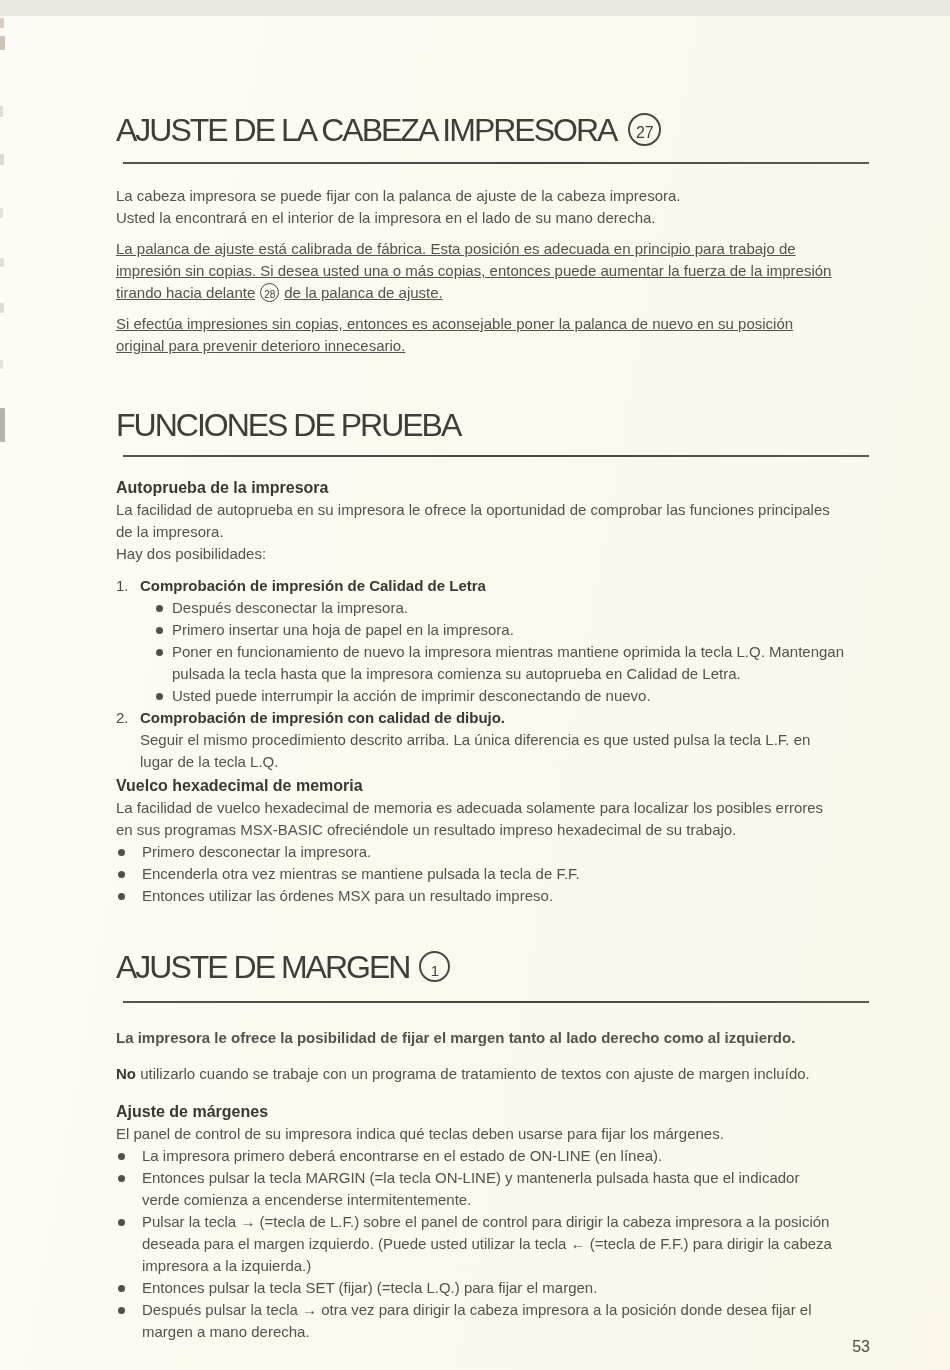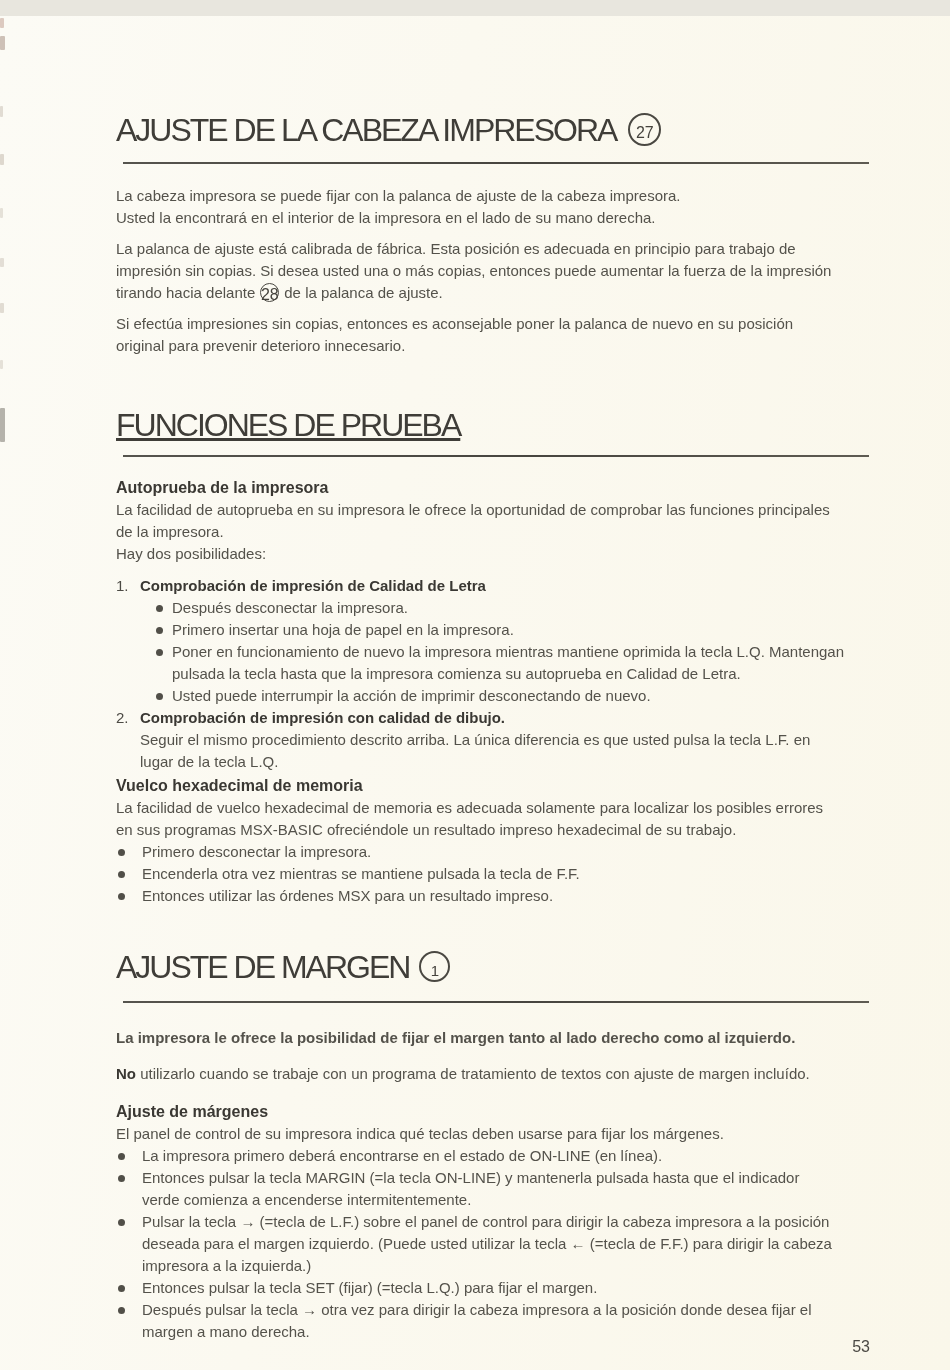--- a/index.html
+++ b/index.html
@@ -12,57 +12,57 @@
     font-family:"Liberation Sans","DejaVu Sans",sans-serif;
     color:#514f49;
   }
   .content { position:absolute; left:116px; top:0; width:760px; }
 
   .h-title {
     font-size:32px; line-height:36px; font-weight:400;
     letter-spacing:-2px; color:#3f3d38; white-space:nowrap;
   }
   .h1-adjust  { margin-top:96px; }
-  .h1-test    { margin-top:50px;text-decoration:underline; }
+  .h1-test    { margin-top:50px; }
   .h1-margin  { margin-top:42px; }
 
   .rule {
     height:2px; border:0; width:746px;
     background:linear-gradient(90deg,#56544e,#47453f 55%,#5e5b52);
   }
   .rule-1 { margin-top:13px; }
   .rule-2 { margin-top:12px; }
   .rule-3 { margin-top:16px; }
 
   .body-block { font-size:15px; line-height:22px; color:#54524b; }
   .ml { white-space:pre; display:block; }
   .bodyline { display:block; white-space:pre; }
 
   .mt-para1 { margin-top:21px; }
-  .mt-para  { margin-top:9px; }
+  .mt-para  { margin-top:9px;text-decoration:underline; }
   .mt-sub   { margin-top:20px; }
   .mt-sub2  { margin-top:2px; }
   .mt-list  { margin-top:10px; }
   .mt-mp1   { margin-top:24px;font-weight:bold; }
   .mt-mp2   { margin-top:14px; }
   .mt-msub  { margin-top:16px; }
 
   .subhead { font-size:16px; line-height:22px; font-weight:bold; color:#3a3833; }
   .bold-inline { font-weight:bold; color:#3a3833; }
 
   
   .badge {
     display:inline-flex; align-items:flex-start; justify-content:center;
     border:2px solid #4a4842; border-radius:50%;
     color:#45433d; letter-spacing:0; font-weight:400;
     box-sizing:border-box; vertical-align:middle;
   }
   .badge-title   { width:33px; height:33px; font-size:16px; margin-left:12px; transform:translateY(-3px); }
   .badge-title-sm{ width:31px; height:31px; font-size:15px; margin-left:10px; transform:translateY(-3px); }
-  .badge-inline  { width:19px; height:19px; font-size:16px; border-width:1.5px; margin:0 5px; transform:translateY(-2px); }
+  .badge-inline  { width:19px; height:19px; font-size:10px; border-width:1.5px; margin:0 5px; transform:translateY(-2px); }
 
   
   .num-item { display:flex; }
   .num-cell { width:24px; flex:0 0 24px; font-size:15px; line-height:22px; color:#4c4a44; }
   .num-body { flex:1; }
   .item-title { font-size:15px; line-height:22px; font-weight:bold; color:#3a3833; white-space:pre; }
 
   .brow { display:flex; }
   .brow .dot-cell   { flex:0 0 16px; width:16px; }
   .brow.toplevel .dot-cell { flex:0 0 24px; width:24px; padding-left:2px; }

